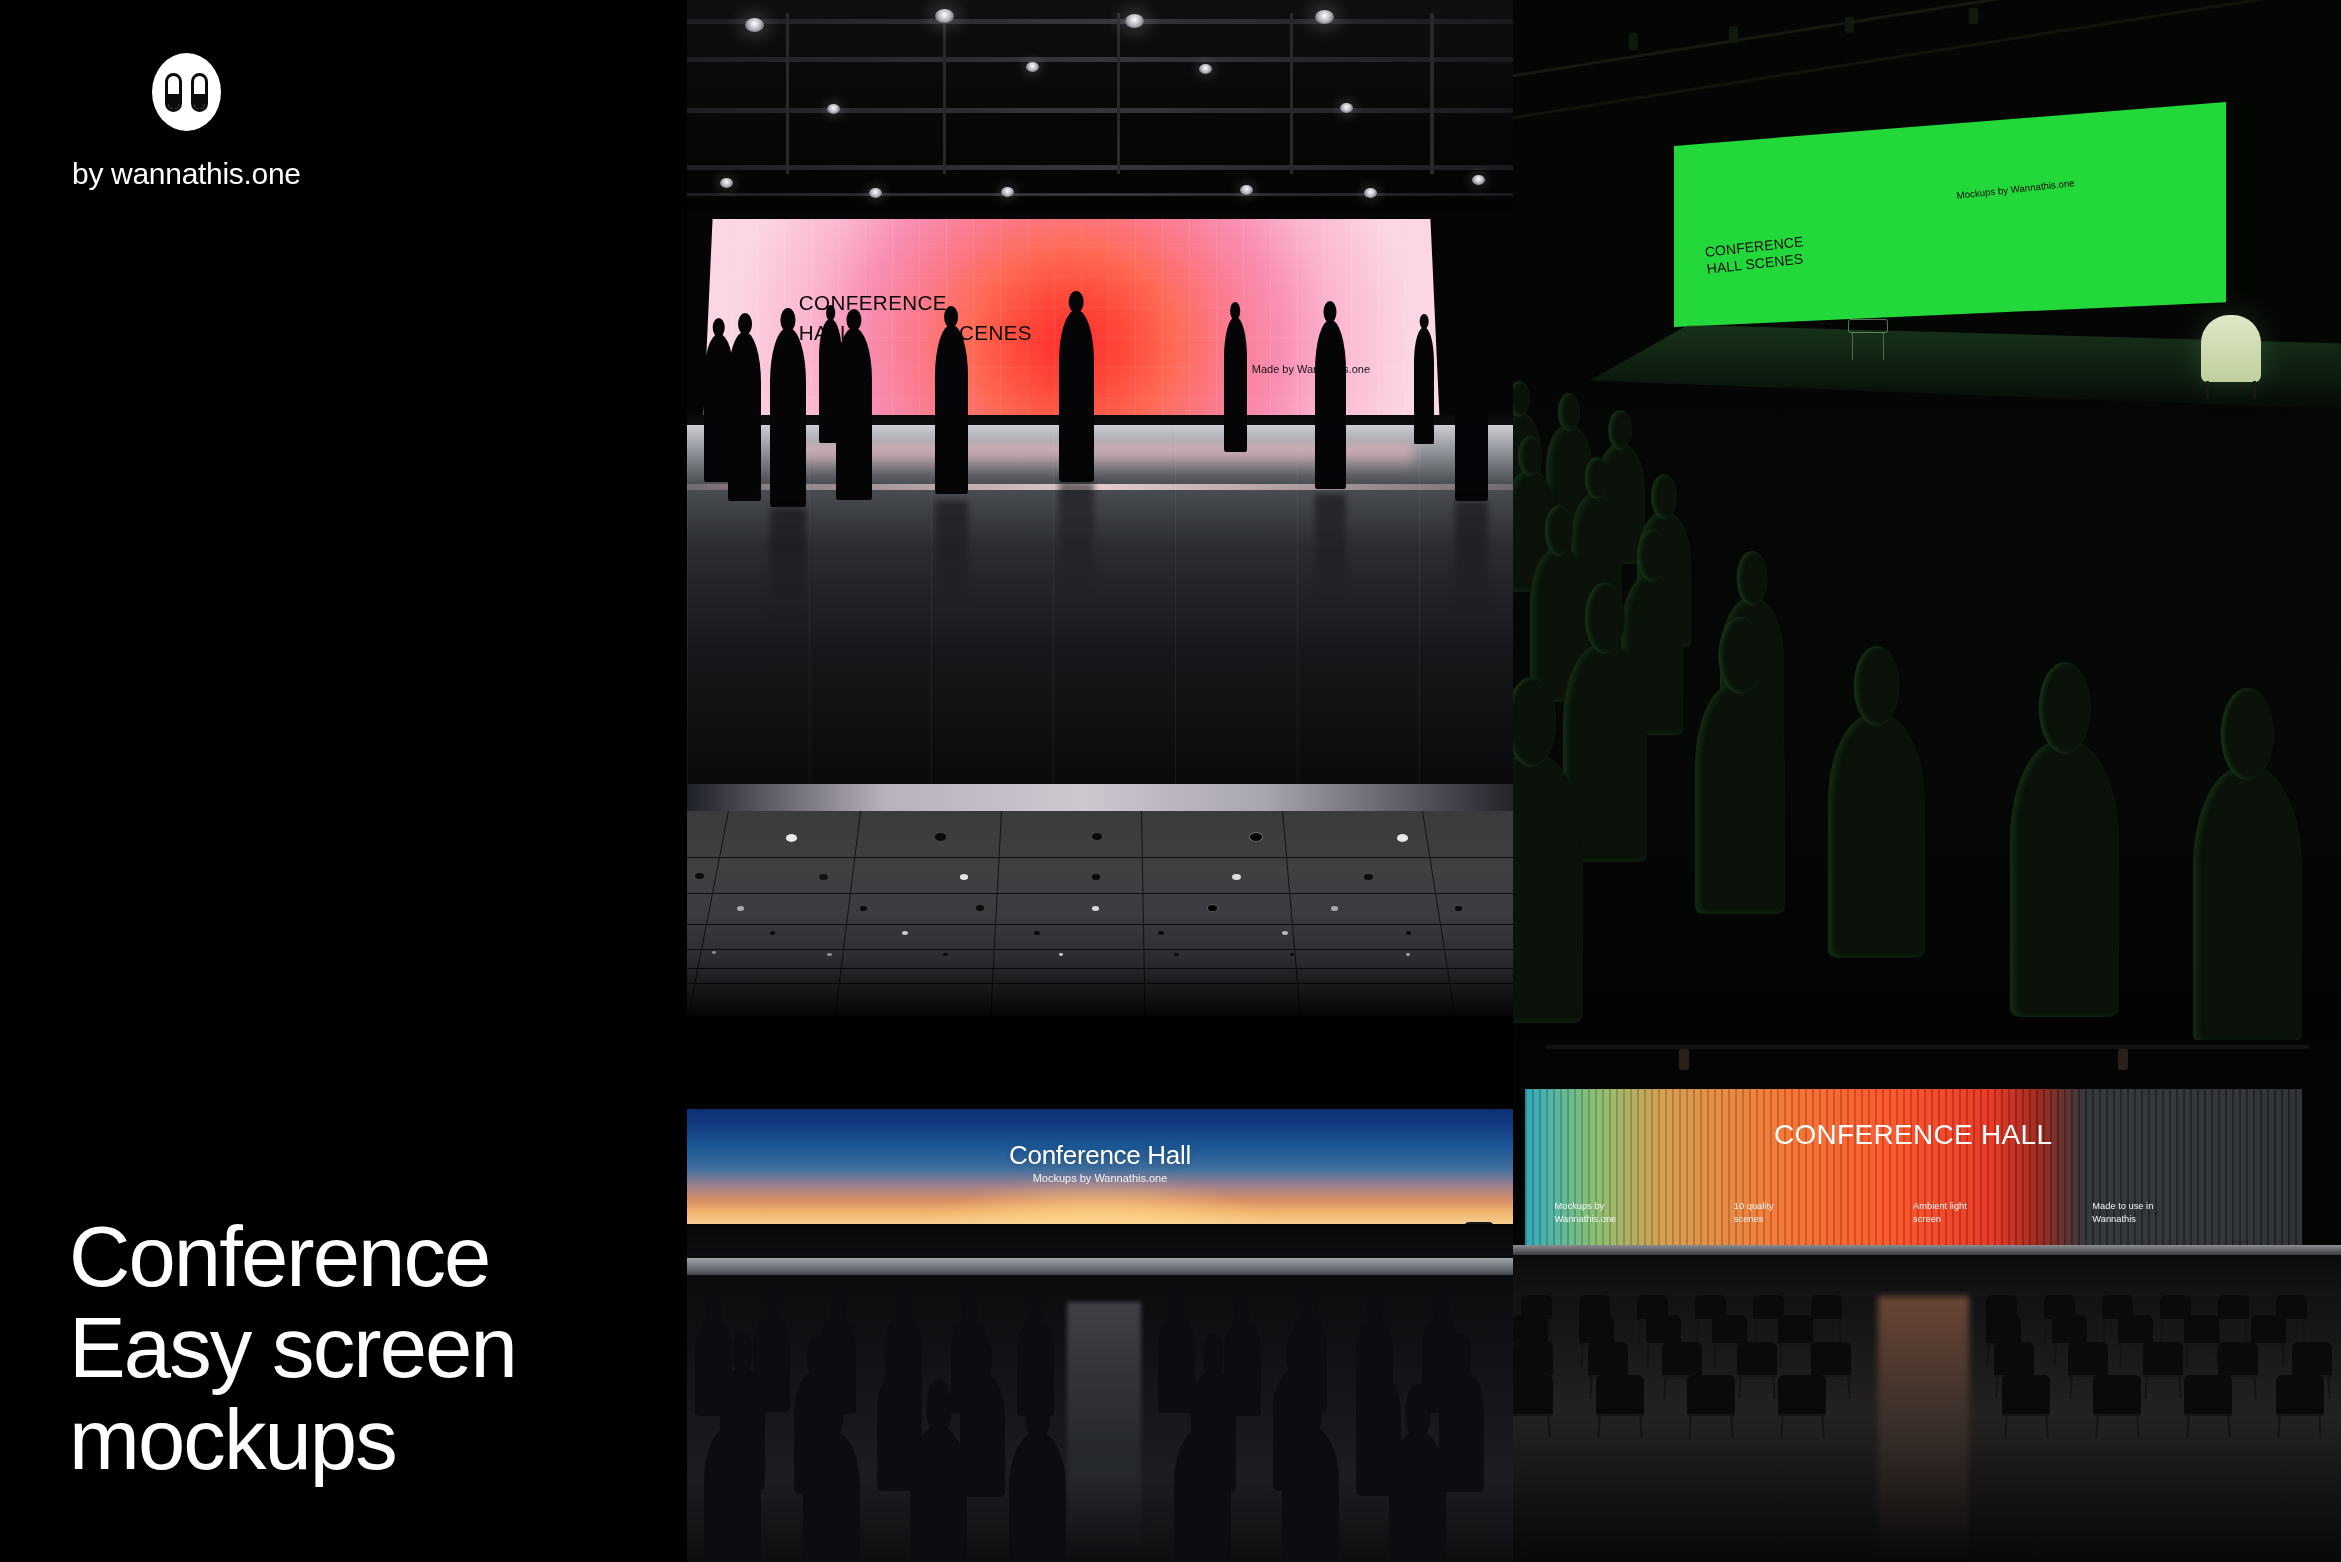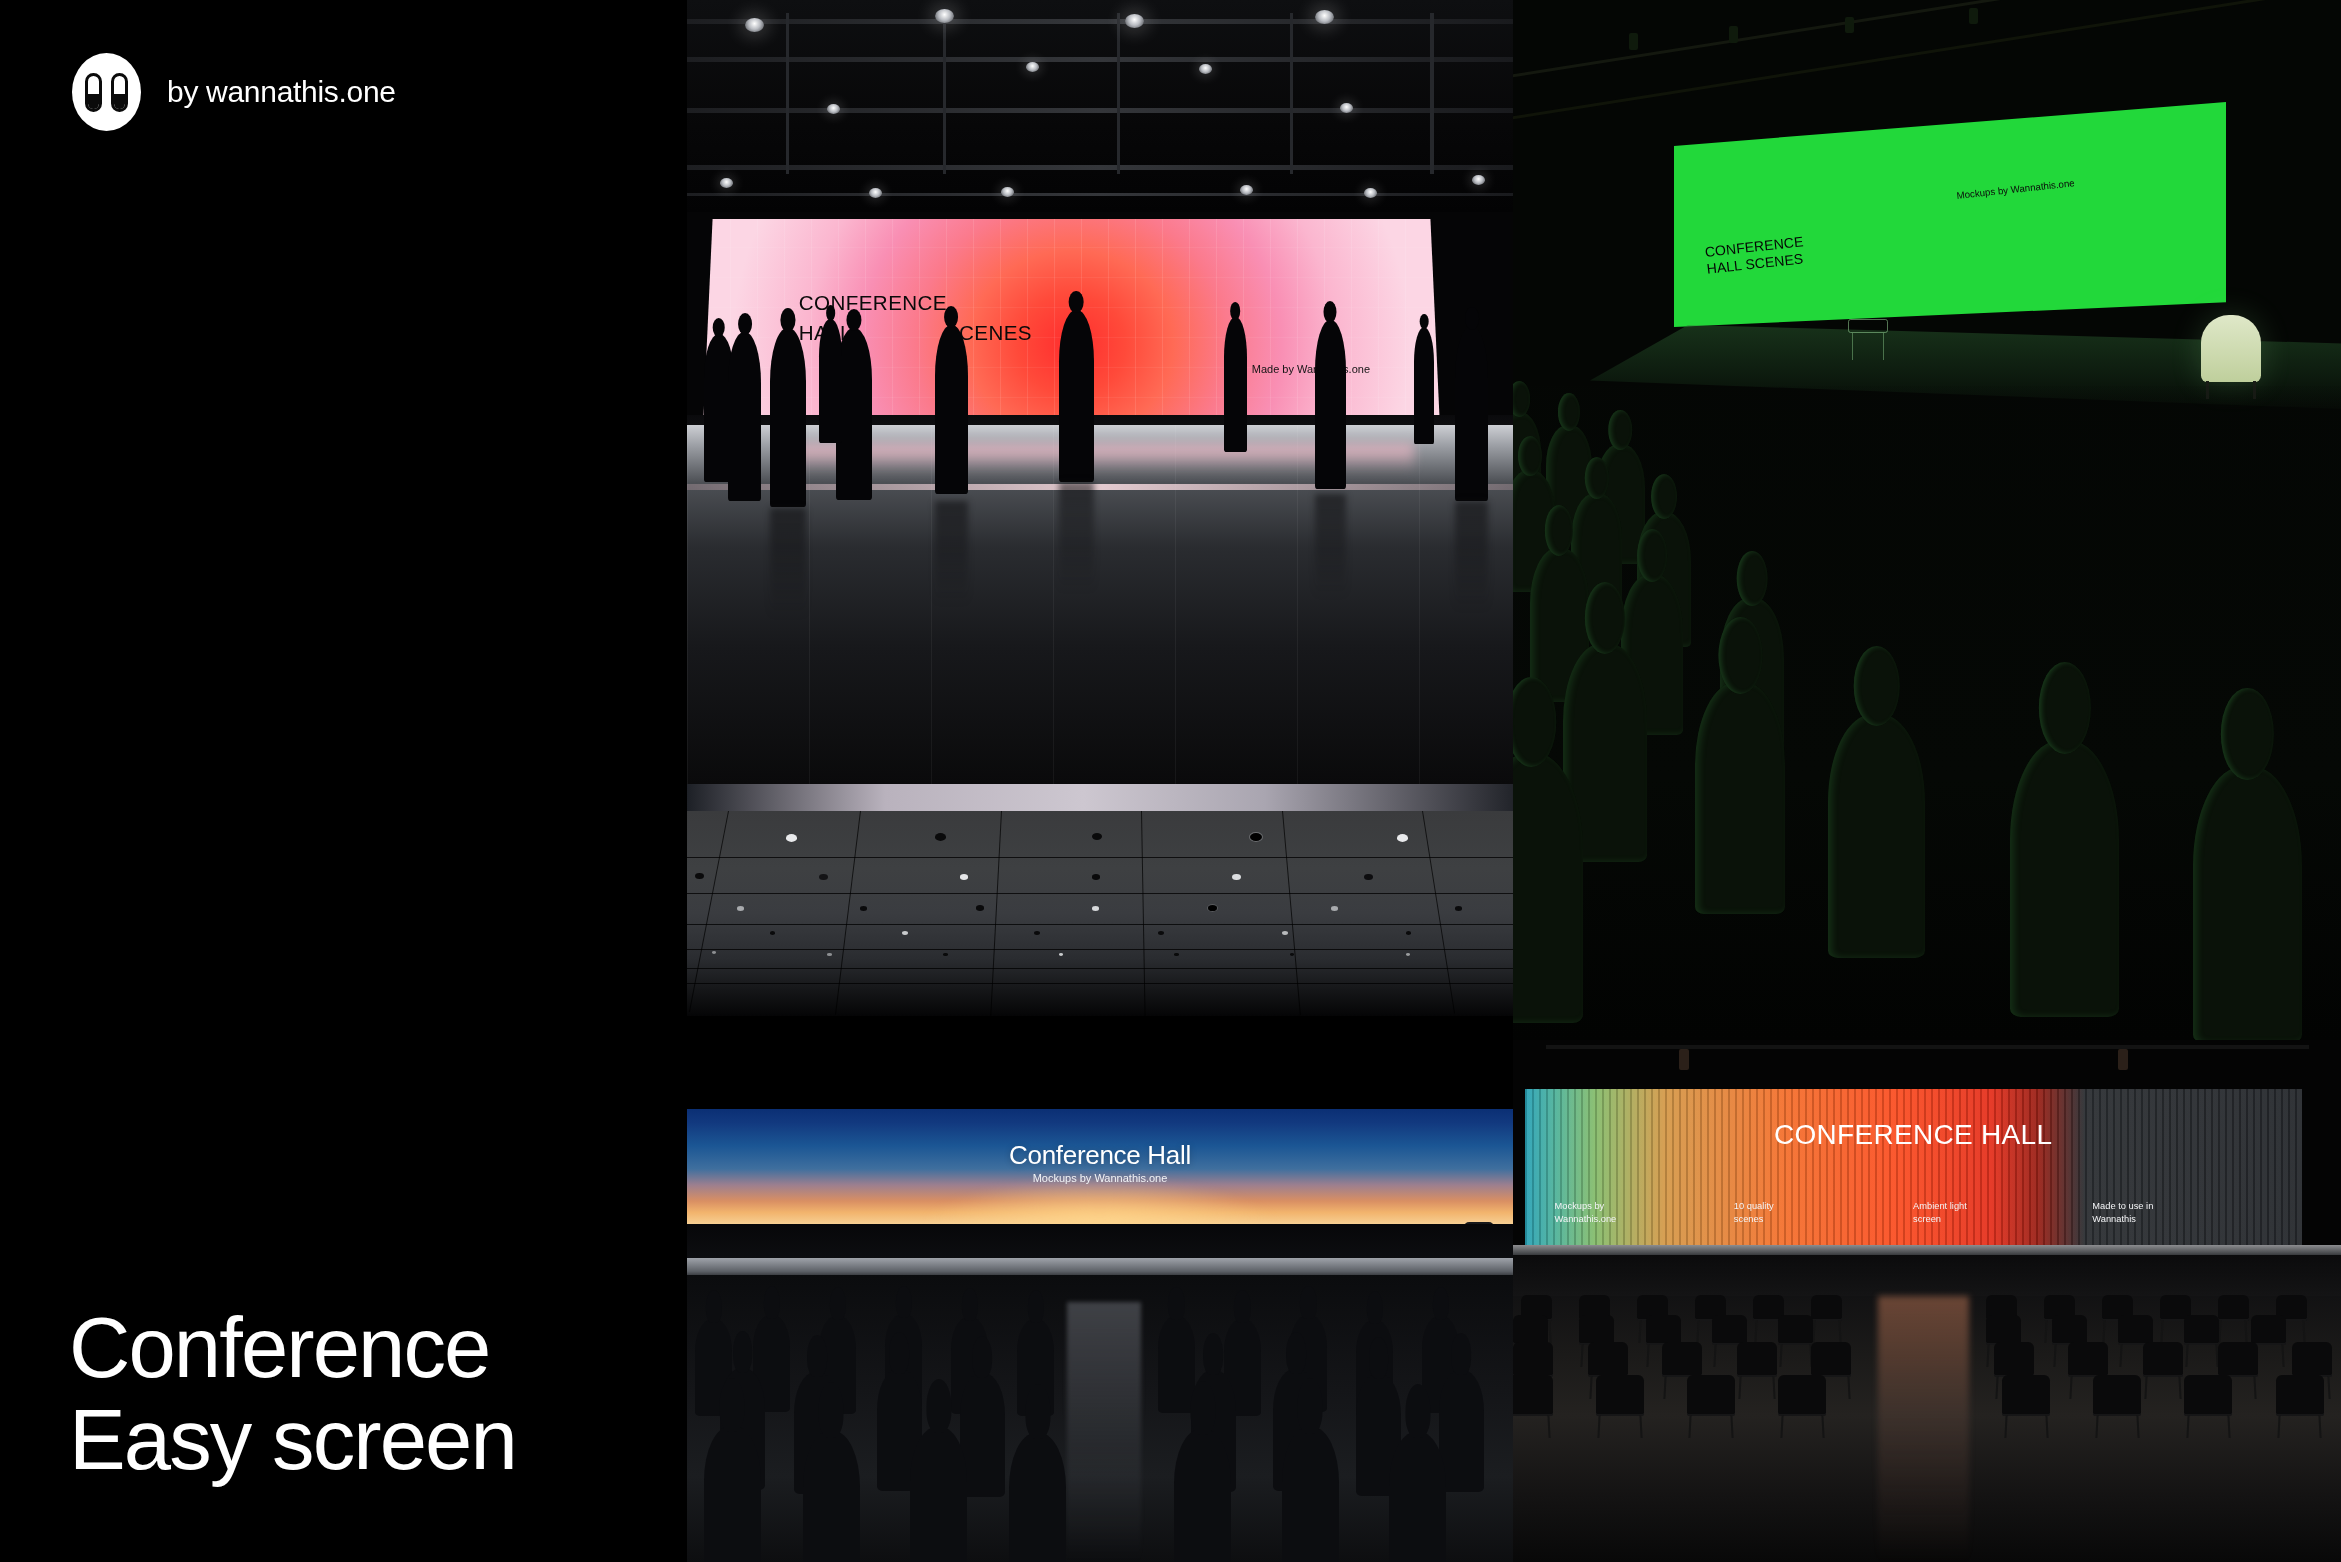--- a/index.html
+++ b/index.html
@@ -7,21 +7,21 @@
     width:2342px; height:1562px;
     background:#000;
     font-family:"Liberation Sans", sans-serif;
     overflow:hidden;
   }
   .page{position:relative;width:2342px;height:1562px;background:#000;}
 
   
   .brand-col{position:absolute;left:0;top:0;width:687px;height:1562px;background:#000;}
 
-  .brand-row{position:absolute;left:72px;top:53px;display:flex;align-items:center;gap:26px;}
+  .brand-row{position:absolute;left:72px;top:53px;display:flex;align-items:center;gap:26px;flex-direction:column;}
   .logo-mark{
     width:69px;height:78px;border-radius:50%;background:#fff;
     display:flex;align-items:center;justify-content:center;gap:9px;flex:0 0 auto;
   }
   .eye{width:16.7px;height:39px;border-radius:8.4px;background:#fff;border:3.2px solid #0b0b0b;position:relative;overflow:hidden;}
   .eye::after{content:"";position:absolute;left:-3.2px;right:-3.2px;bottom:-3.2px;height:18px;background:#0b0b0b;border-radius:0 0 8.4px 8.4px;}
   .brand-text{color:#fff;font-size:30px;letter-spacing:-0.3px;white-space:nowrap;}
 
   .hero-title{
     position:absolute;left:69px;bottom:76px;
@@ -165,20 +165,21 @@
       <div class="logo-mark">
         <div class="eye"></div>
         <div class="eye"></div>
       </div>
       <div class="brand-text">by wannathis.one</div>
     </div>
 
     <div class="hero-title">
       <div>Conference</div>
       <div>Easy screen</div>
+      <div>mockups</div>
     </div>
   </div>
 
   <div class="mid-col">
 
     <div class="scene-a">
       <div class="rig">
         <div class="truss t1"></div>
         <div class="truss t2"></div>
         <div class="truss t3"></div>

